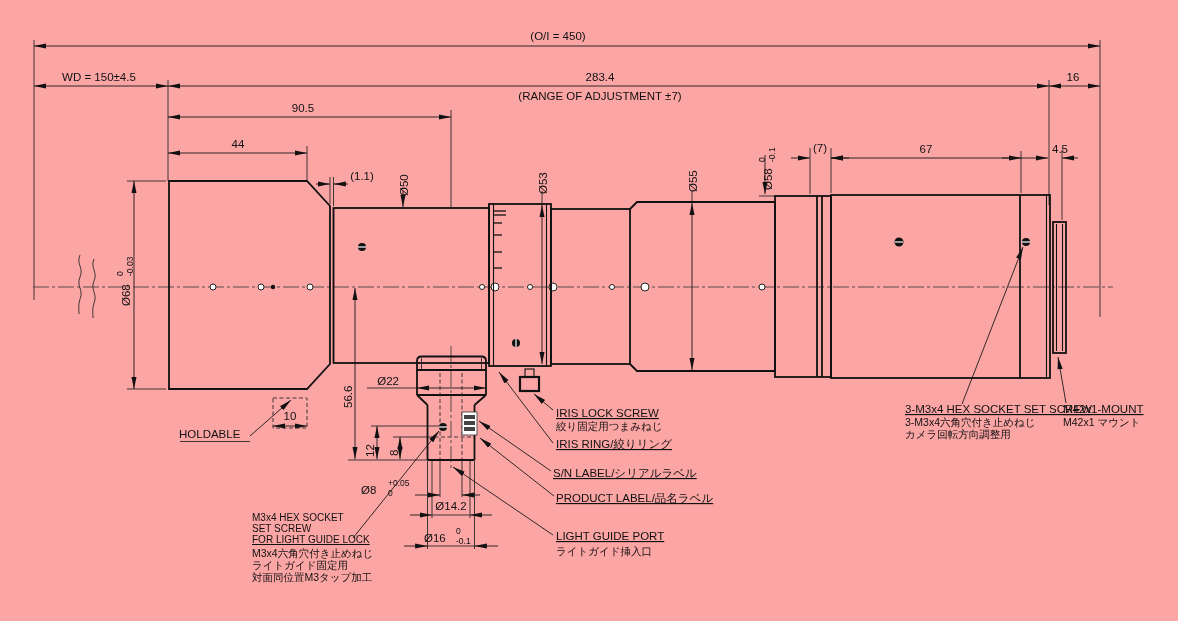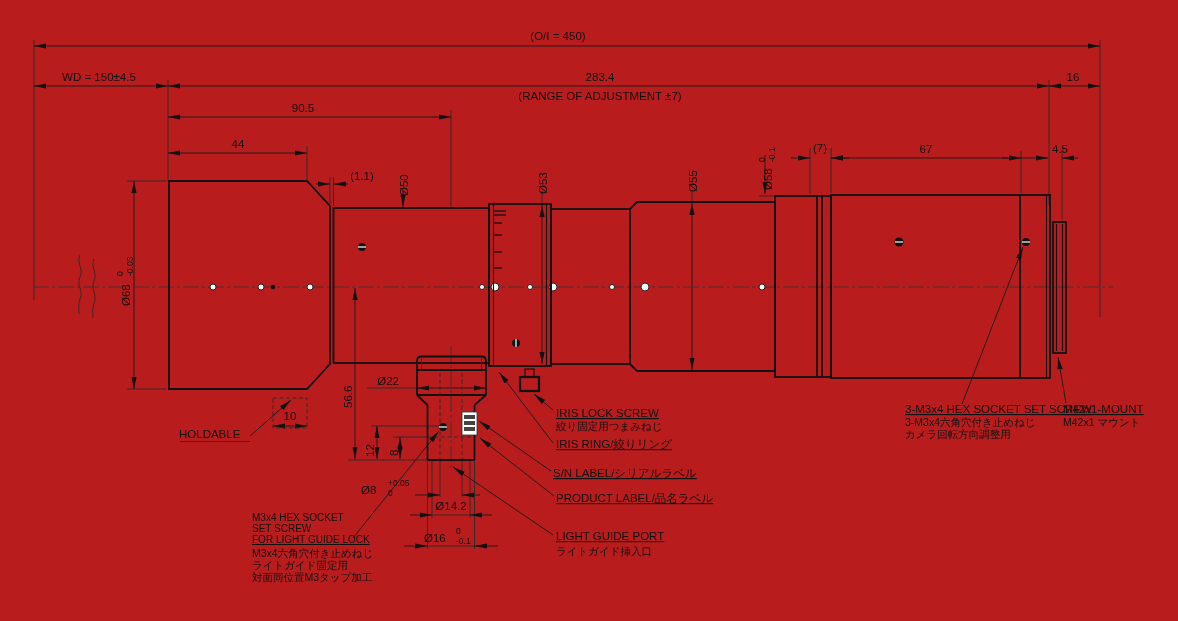--- a/index.html
+++ b/index.html
@@ -1,16 +1,16 @@
 <!DOCTYPE html>
 <html><head>
 <meta charset="utf-8">
 <style>
   html,body{margin:0;padding:0;background:#ffffff;}
-  .page{width:1178px;height:621px;background:#b91c1c;position:relative;overflow:hidden;}
+  .page{width:1178px;height:621px;background:#fca5a5;position:relative;overflow:hidden;}
   svg{display:block;}
   svg text{font-family:"Liberation Sans","DejaVu Sans",sans-serif;font-size:11.5px;fill:#111;}
   .sm{font-size:8.5px;}
   .md{font-size:10px;}
   .jp{font-size:10.5px;}
   .c{text-anchor:middle;}
   .e{text-anchor:end;}
   .u{text-decoration:underline;}
   .thin{stroke:#2a2a2a;stroke-width:0.9;fill:none;}
   .dim{stroke:#1a1a1a;stroke-width:0.9;fill:none;}

